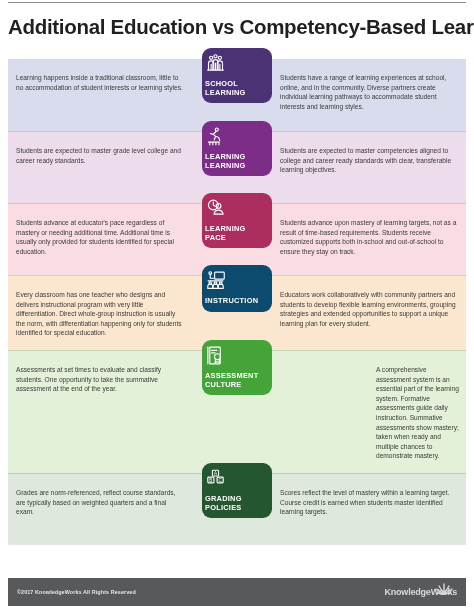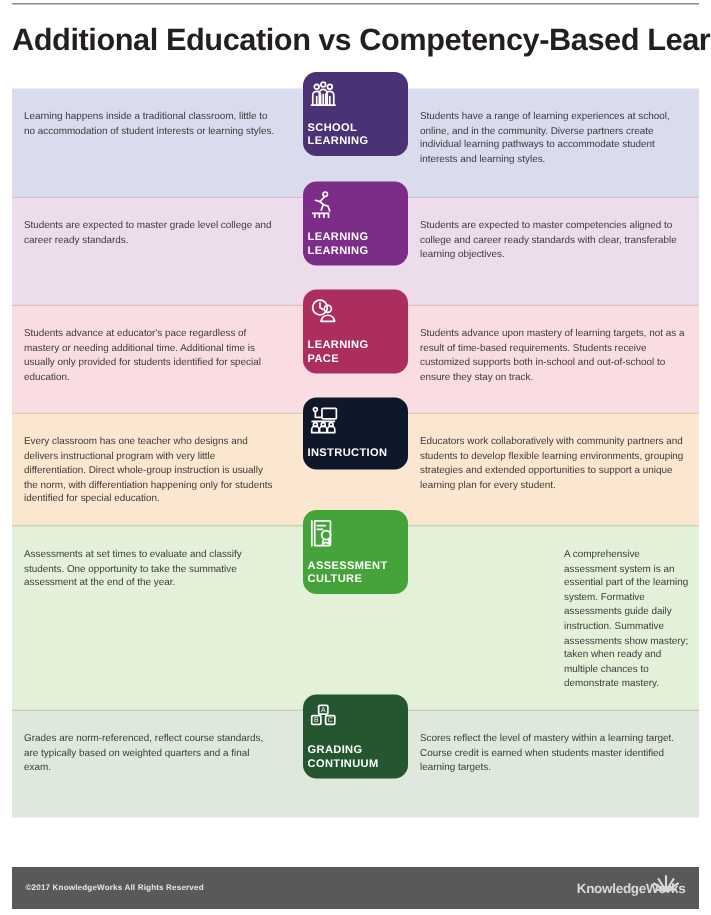--- a/index.html
+++ b/index.html
@@ -134,21 +134,21 @@
               <path d="M10.3 18.5c.6-3 2.6-4.6 5.2-4.6s4.6 1.6 5.2 4.6z" fill="none" stroke="#ffffff" stroke-width="1.3" stroke-linecap="round" stroke-linejoin="round"></path>
             </svg></span>
           <span class="lbl">LEARNING</span>
           <span class="lbl">PACE</span>
         </div>
       </div>
       <div class="row" style="background: rgb(251, 231, 208); padding-bottom: 12px; min-height: 72px;">
         <div class="col left">Every classroom has one teacher who designs and delivers instructional program with very little differentiation. Direct whole-group instruction is usually the norm, with differentiation happening only for students identified for special education.</div>
         <div class="col spacer"></div>
         <div class="col right">Educators work collaboratively with community partners and students to develop flexible learning environments, grouping strategies and extended opportunities to support a unique learning plan for every student.</div>
-        <div class="badge" style="background: #0f172a; top: -11px;">
+        <div class="badge" style="background: #0c4a6e; top: -11px;">
           <span class="icon"><svg width="21" height="21" viewBox="0 0 24 24">
               <rect x="11" y="2.5" width="11" height="8" rx="0.8" fill="none" stroke="#ffffff" stroke-width="1.3" stroke-linecap="round" stroke-linejoin="round"></rect>
               <circle cx="6" cy="3.5" r="1.5" fill="none" stroke="#ffffff" stroke-width="1.3" stroke-linecap="round" stroke-linejoin="round"></circle>
               <path d="M6 5.2v4.2h4" fill="none" stroke="#ffffff" stroke-width="1.3" stroke-linecap="round" stroke-linejoin="round"></path>
               <path d="M3.5 12.4h17" fill="none" stroke="#ffffff" stroke-width="1.3" stroke-linecap="round" stroke-linejoin="round"></path>
               <circle cx="6" cy="15" r="1.5" fill="none" stroke="#ffffff" stroke-width="1.3" stroke-linecap="round" stroke-linejoin="round"></circle>
               <circle cx="12" cy="15" r="1.5" fill="none" stroke="#ffffff" stroke-width="1.3" stroke-linecap="round" stroke-linejoin="round"></circle>
               <circle cx="18" cy="15" r="1.5" fill="none" stroke="#ffffff" stroke-width="1.3" stroke-linecap="round" stroke-linejoin="round"></circle>
               <path d="M3.2 21v-2.2a2.8 2.8 0 0 1 5.6 0V21z" fill="none" stroke="#ffffff" stroke-width="1.3" stroke-linecap="round" stroke-linejoin="round"></path>
               <path d="M9.2 21v-2.2a2.8 2.8 0 0 1 5.6 0V21z" fill="none" stroke="#ffffff" stroke-width="1.3" stroke-linecap="round" stroke-linejoin="round"></path>
@@ -180,21 +180,21 @@
         <div class="badge" style="background: rgb(36, 86, 47); top: -11px;">
           <span class="icon"><svg width="21" height="21" viewBox="0 0 24 24">
               <rect x="8.5" y="2.6" width="7" height="6.6" rx="0.9" fill="none" stroke="#ffffff" stroke-width="1.3" stroke-linecap="round" stroke-linejoin="round"></rect>
               <rect x="3.2" y="10.4" width="7" height="6.6" rx="0.9" fill="none" stroke="#ffffff" stroke-width="1.3" stroke-linecap="round" stroke-linejoin="round"></rect>
               <rect x="13.8" y="10.4" width="7" height="6.6" rx="0.9" fill="none" stroke="#ffffff" stroke-width="1.3" stroke-linecap="round" stroke-linejoin="round"></rect>
               <text x="12" y="7.6" font-size="5.2" font-family="Liberation Sans, sans-serif" text-anchor="middle" fill="#ffffff">A</text>
               <text x="6.7" y="15.5" font-size="5.2" font-family="Liberation Sans, sans-serif" text-anchor="middle" fill="#ffffff">B</text>
               <text x="17.3" y="15.5" font-size="5.2" font-family="Liberation Sans, sans-serif" text-anchor="middle" fill="#ffffff">C</text>
             </svg></span>
           <span class="lbl">GRADING</span>
-          <span class="lbl">CONTINUUM</span>
+          <span class="lbl">POLICIES</span>
         </div>
       </div>
     </div>
 
   <div class="footer" style="background: rgb(88, 89, 91);">
     <span class="copy">©2017 KnowledgeWorks  All Rights Reserved</span>
     <span class="logo">
       <span class="burst">
         <svg width="20" height="16" viewBox="0 0 20 16">
           <g stroke="#d9d9d9" stroke-width="1.4" stroke-linecap="round">

